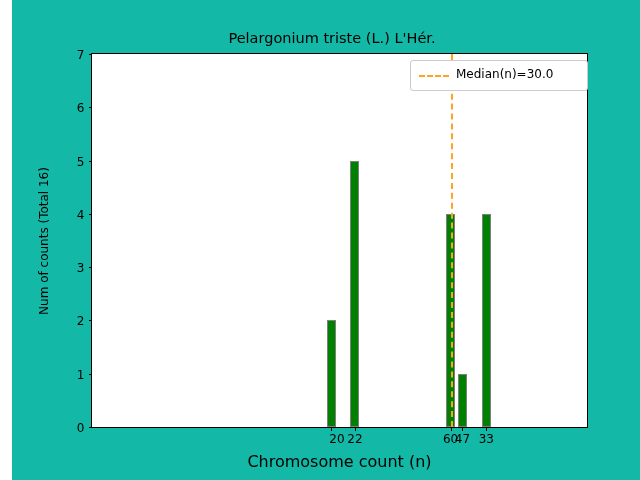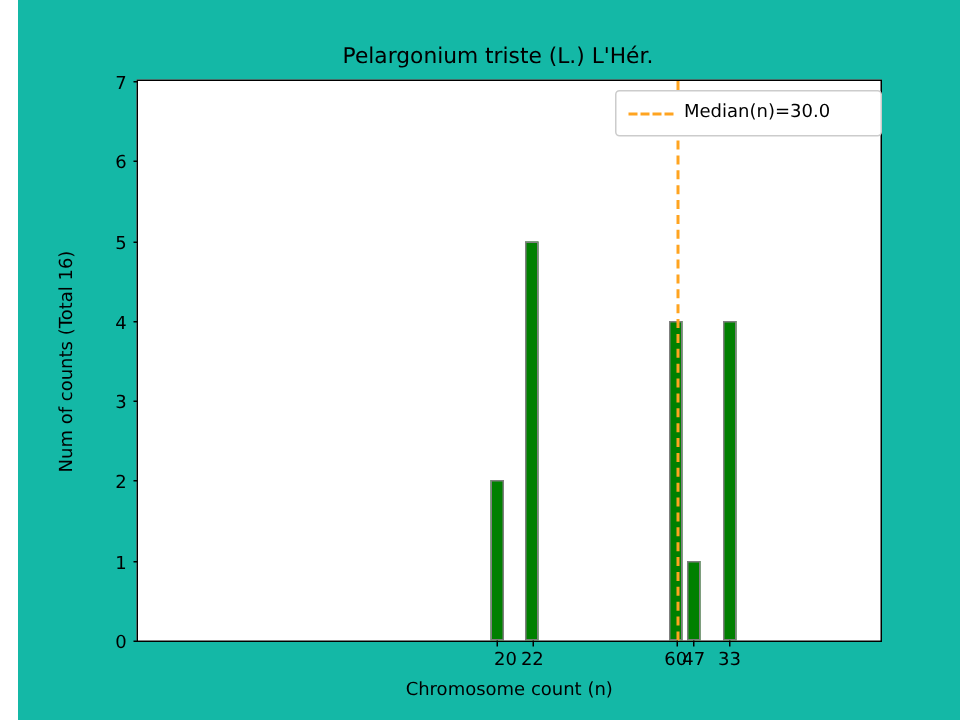--- a/index.html
+++ b/index.html
@@ -103,21 +103,21 @@
     white-space: nowrap;
   }
 
   
   #xlabel {
     position: absolute;
     left: 79px;
     top: 452px;
     width: 497px;
     text-align: center;
-    font-size: 12px;
+    font-size: 16px;
     color: #000000;
   }
   #ylabel-wrap {
     position: absolute;
     left: 22px;
     top: 53px;
     width: 20px;
     height: 375px;
   }
   #ylabel {

